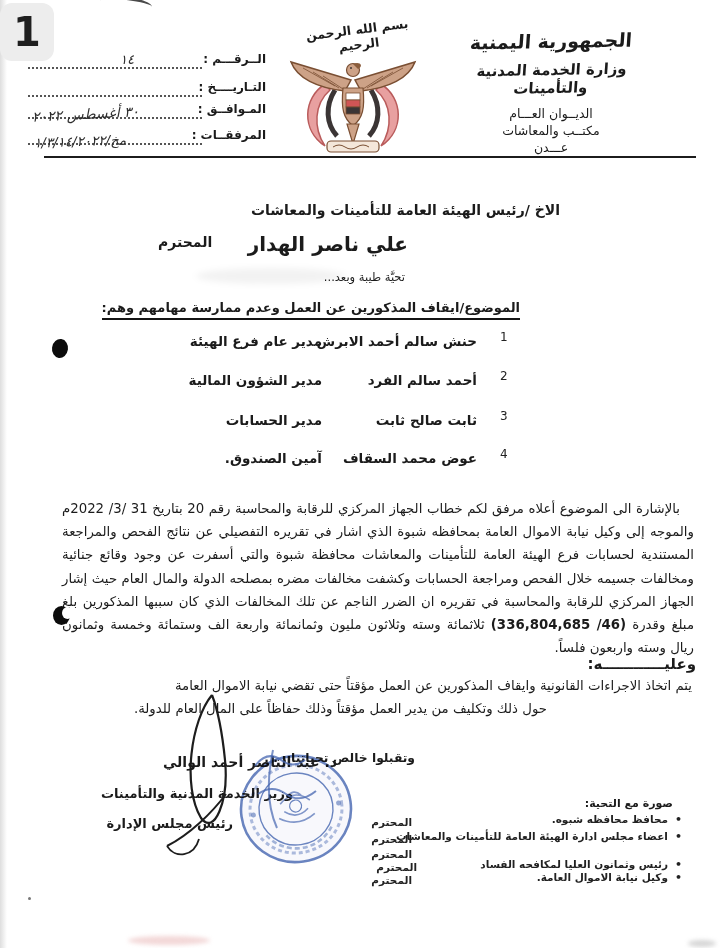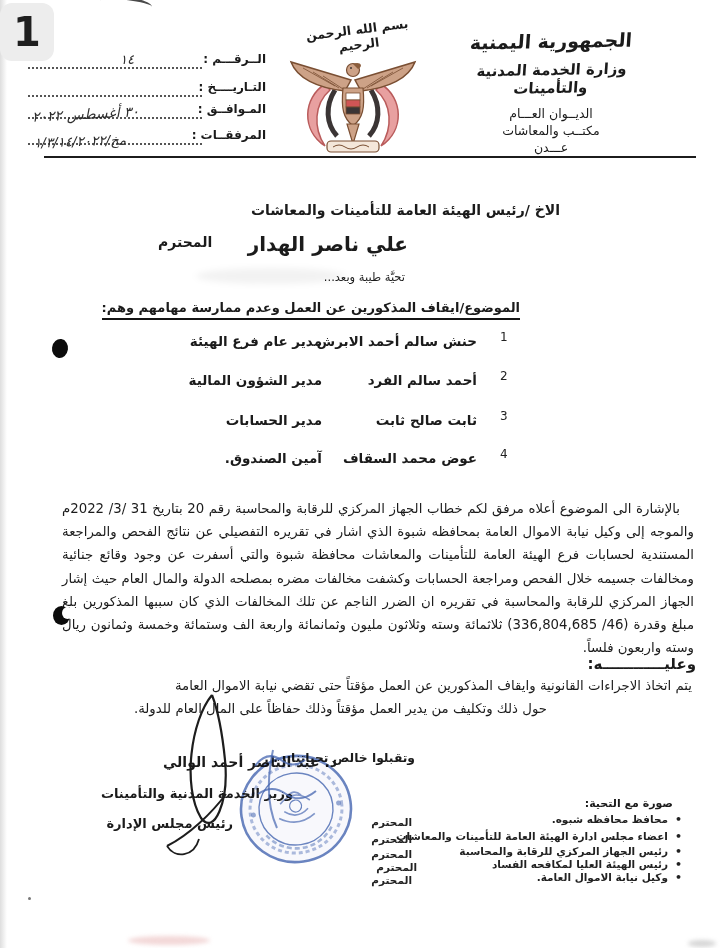--- a/index.html
+++ b/index.html
@@ -55,21 +55,21 @@
   .p-num{position:absolute;left:500px;width:16px;font-size:12px;color:#222;}
   .p-name{position:absolute;right:243px;font-size:13.5px;font-weight:bold;direction:rtl;white-space:nowrap;}
   .p-role{position:absolute;right:398px;font-size:13.5px;font-weight:bold;direction:rtl;white-space:nowrap;}
   .r1{top:333px;} .r1n{top:330px;}
   .r2{top:372px;} .r2n{top:369px;}
   .r3{top:412px;} .r3n{top:409px;}
   .r4{top:450px;} .r4n{top:447px;}
   
   .para1{position:absolute;left:62px;top:497px;width:632px;direction:rtl;text-align:justify;
          font-size:13.3px;line-height:23.2px;text-indent:14px;}
-  .amount{font-weight:normal;unicode-bidi:embed;}
+  .amount{font-weight:bold;unicode-bidi:embed;}
   .therefore{position:absolute;right:24px;top:655px;font-size:15px;font-weight:bold;direction:rtl;}
   .p2l1{position:absolute;right:28px;top:678px;font-size:13.3px;direction:rtl;white-space:nowrap;}
   .p2l2{position:absolute;right:173px;top:701px;font-size:13.3px;direction:rtl;white-space:nowrap;}
   .closing{position:absolute;right:305px;top:751px;font-size:12.3px;font-weight:bold;direction:rtl;}
   
   .sig-name{position:absolute;right:383px;top:754px;font-size:14px;font-weight:bold;direction:rtl;white-space:nowrap;}
   .sig-t1{position:absolute;right:427px;top:786px;font-size:13px;font-weight:bold;direction:rtl;white-space:nowrap;}
   .sig-t2{position:absolute;right:487px;top:816px;font-size:13px;font-weight:bold;direction:rtl;white-space:nowrap;}
   .stamp{position:absolute;left:237px;top:752px;opacity:.8;mix-blend-mode:multiply;transform:rotate(-8deg);}
   .sigink{position:absolute;left:115px;top:686px;}
@@ -196,22 +196,21 @@
     <path d="M 111 108 C 97 127, 74 149, 52 160" fill="none" stroke="#1d1d1d" stroke-width="2"></path>
     <path d="M 52 160 C 60 173, 79 171, 84 153" fill="none" stroke="#1d1d1d" stroke-width="1.8"></path>
     <path d="M 140 80 q 12 -16 26 -6 q 12 9 24 0" fill="none" stroke="#4565b0" stroke-width="2" opacity="0.75"></path>
     <path d="M 143 108 q 14 -10 28 0 q 14 10 30 -3" fill="none" stroke="#4565b0" stroke-width="2" opacity="0.75"></path>
     <path d="M 158 64 C 152 92, 152 120, 162 142" fill="none" stroke="#4565b0" stroke-width="2" opacity="0.7"></path>
   </svg>
 
   <div class="cc-head">صورة مع التحية:</div>
   <div class="cc-row cc1">محافظ محافظه شبوه.</div>
   <div class="cc-row cc2">اعضاء مجلس ادارة الهيئة العامة للتأمينات والمعاشات</div>
-  <div class="cc-row cc3">رئيس الجهاز المركزي للرقابة والمحاسبة</div>
-  <div class="cc-row cc4">رئيس الهيئة العليا لمكافحه الفساد</div>
+  <div class="cc-row cc4">رئيس وثمانون العليا لمكافحه الفساد</div>
   <div class="cc-row cc5">وكيل نيابة الاموال العامة.</div>
   <div class="cc-h ch1">المحترم</div>
   <div class="cc-h ch2">المحترم</div>
   <div class="cc-h ch3">المحترم</div>
   <div class="cc-h ch4">المحترم</div>
   <div class="cc-h ch5">المحترم</div>
 
   <div class="dot dot1"></div>
   <div class="dot dot2">
       <span class="notch"></span>

